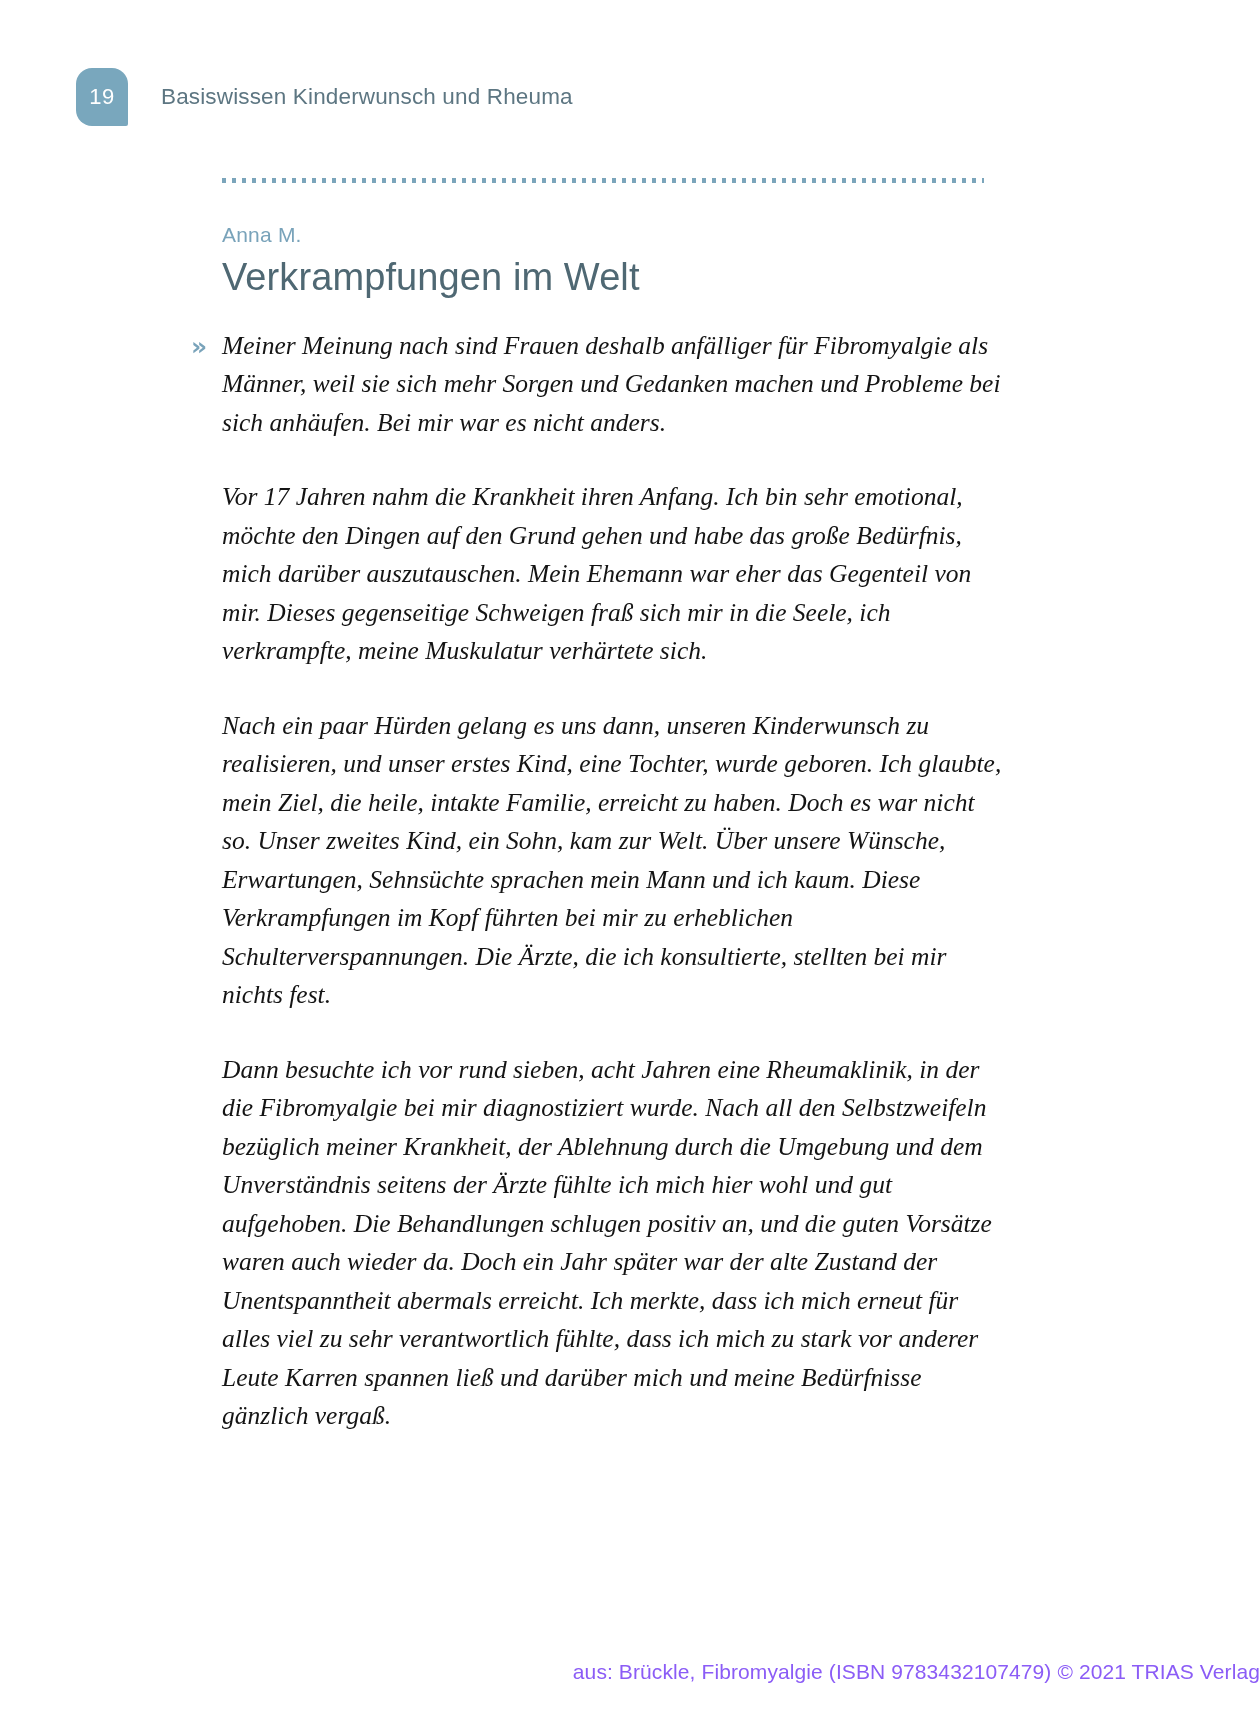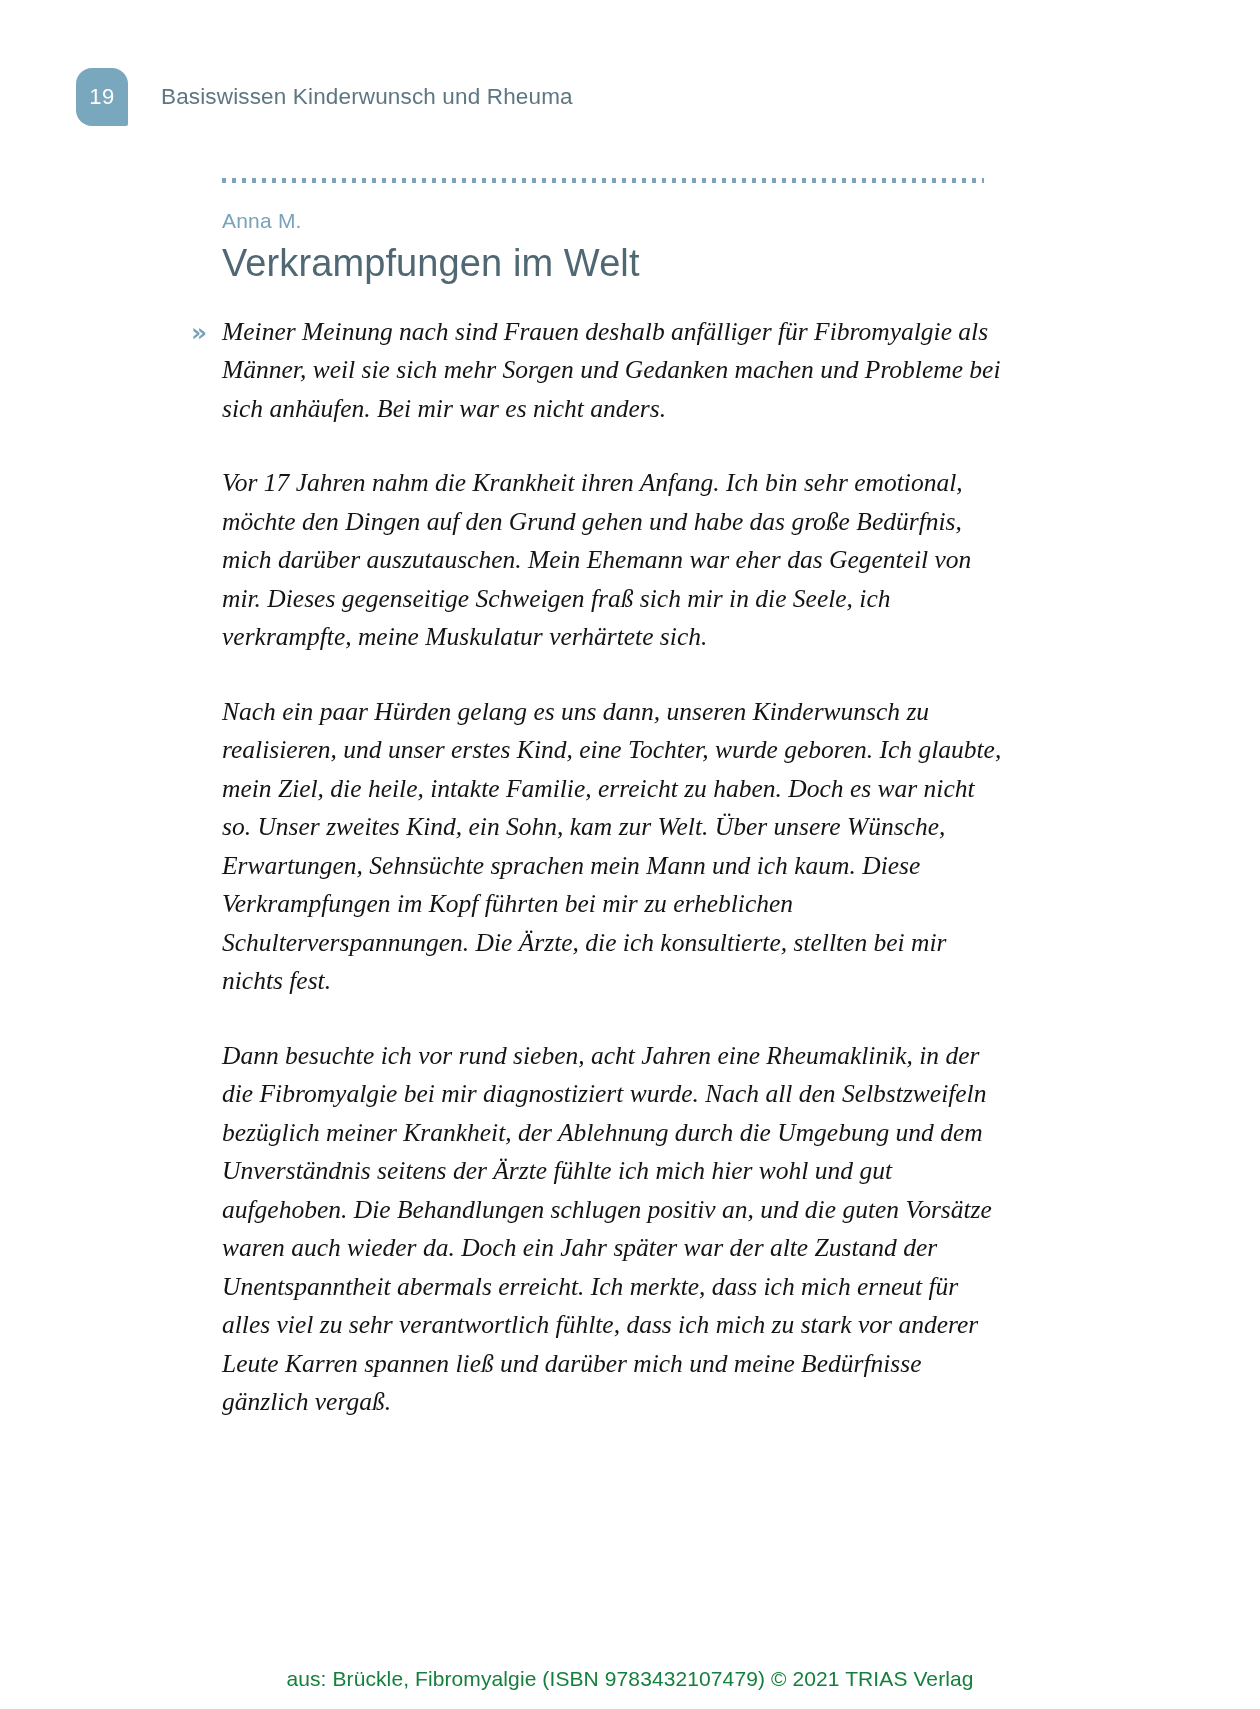--- a/index.html
+++ b/index.html
@@ -57,21 +57,21 @@
   .dotted-rule {
     height: 5px;
     width: 100%;
     background-image: repeating-linear-gradient(
         to right,
         #7ba5bb 0px, #7ba5bb 4px,
         rgba(255,255,255,0) 4px, rgba(255,255,255,0) 10px);
   }
 
   .byline {
-    margin-top: 26px;
+    margin-top: 40px;
     color: #79a3ba;
     font-size: 21px;
     letter-spacing: 0.2px;
   }
 
   .article-title {
     margin-top: 9px;
     color: #4f6873;
     font-size: 38px;
     font-weight: 400;
@@ -110,26 +110,25 @@
     font-weight: 700;
     letter-spacing: -3px;
   }
 
   
   .footer {
     position: absolute;
     left: 0;
     right: 0;
     top: 1660px;
-    text-align: center;
-    color: #15803d;
+    text-align: right;
+    color: #8b5cf6;
     font-family: "Liberation Sans", sans-serif;
     font-size: 21px;
     letter-spacing: 0.1px;
-    margin-top: 7px;
   }
 </style>
 </head>
 <body>
 
 <div class="page">
 
   <div class="header">
     <div class="page-badge">19</div>
     <div class="header-title">Basiswissen Kinderwunsch und Rheuma</div>

